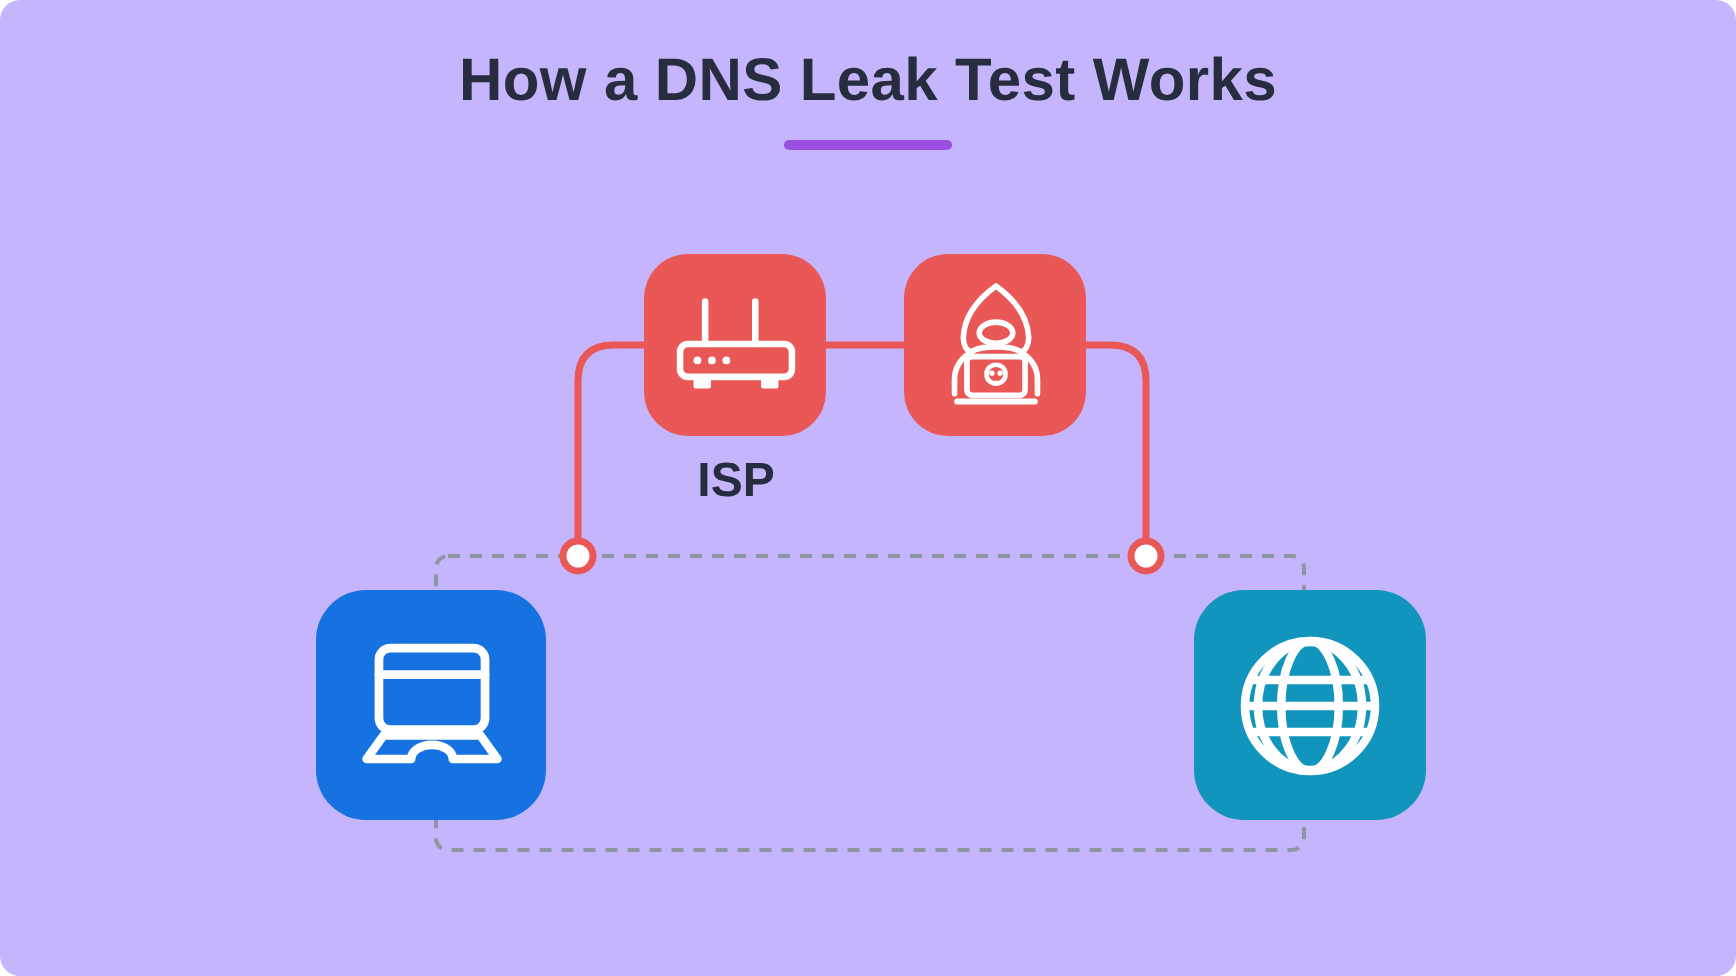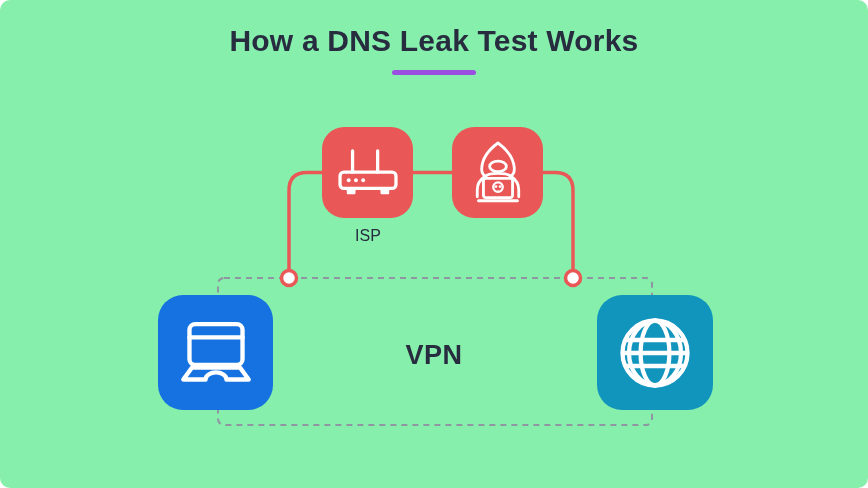--- a/index.html
+++ b/index.html
@@ -5,21 +5,21 @@
   html, body {
     margin: 0;
     padding: 0;
     background: #ffffff;
     font-family: "Liberation Sans", "DejaVu Sans", sans-serif;
   }
   .card {
     position: relative;
     width: 868px;
     height: 488px;
-    background: #86efac;
+    background: #c4b5fd;
     border-radius: 10px;
     overflow: hidden;
   }
   .title {
     position: absolute;
     top: 24px;
     left: 0;
     right: 0;
     margin: 0;
     text-align: center;
@@ -72,22 +72,22 @@
     left: 597px; top: 295px;
     width: 116px; height: 115px;
     border-radius: 25px;
     background: #1295bd;
   }
   .node-label {
     position: absolute;
     top: 227px;
     width: 140px;
     text-align: center;
-    font-size: 16px;
-    font-weight: 400;
+    font-size: 24px;
+    font-weight: 700;
     color: #272d3f;
   }
   .isp-label { left: 298px; }
   .hackers-label { left: 428px; }
   .vpn-label {
     position: absolute;
     left: 364px;
     top: 340px;
     width: 140px;
     text-align: center;
@@ -168,15 +168,14 @@
         <circle cx="42" cy="42" r="35"></circle>
         <ellipse cx="42" cy="42" rx="15.5" ry="35"></ellipse>
         <ellipse cx="42" cy="42" rx="28" ry="34.5"></ellipse>
         <line x1="10" y1="28" x2="74" y2="28"></line>
         <line x1="7" y1="42" x2="77" y2="42"></line>
         <line x1="10" y1="56" x2="74" y2="56"></line>
       </g>
     </svg>
   </div>
 
-  <div class="vpn-label">VPN</div>
 
 </div>
 
 </body></html>

